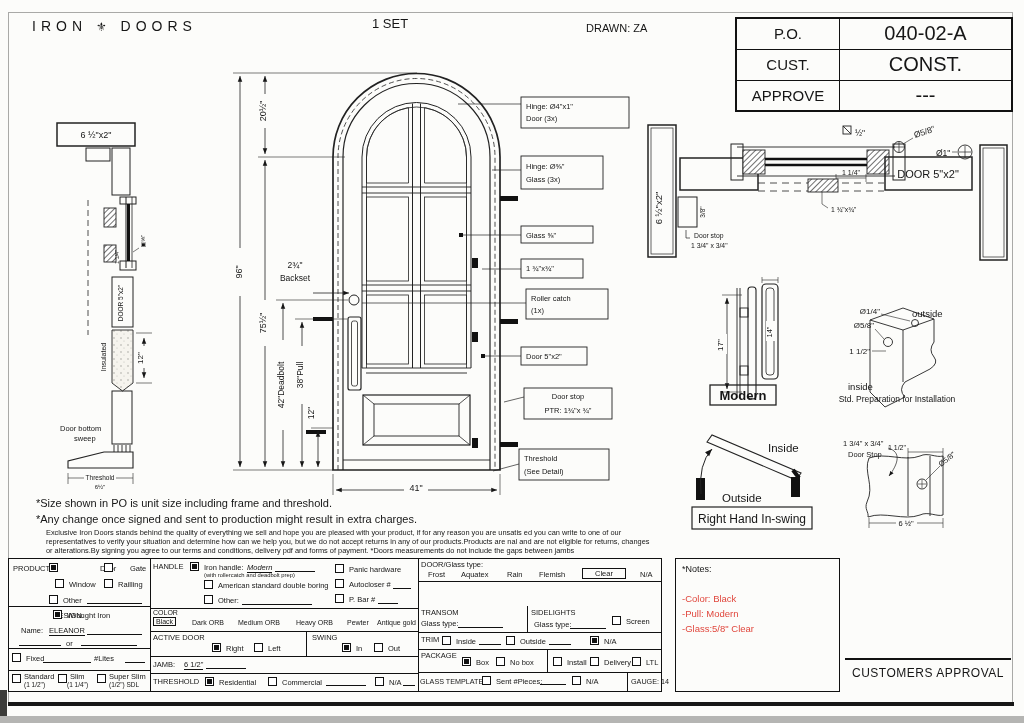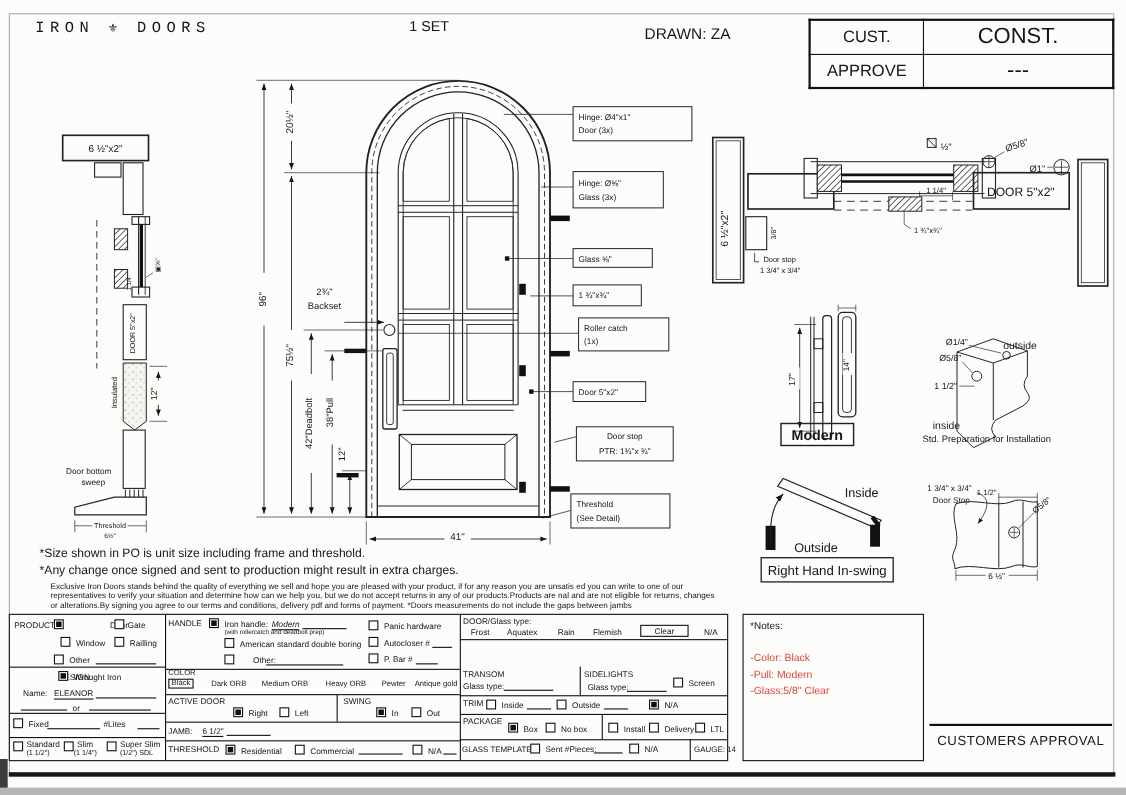--- a/index.html
+++ b/index.html
@@ -6,24 +6,24 @@
   .page{position:relative;width:1024px;height:723px;background:#fcfcfa;overflow:hidden;
         font-family:"Liberation Sans","DejaVu Sans",sans-serif;color:#161616;}
   .sheet-border{position:absolute;left:8px;top:12px;width:1003px;height:692px;
         border:1.5px solid #a9a9a7;}
   .abs{position:absolute;}
   svg{position:absolute;left:0;top:0;}
   svg text{stroke:none;fill:#161616;font-family:"Liberation Sans","DejaVu Sans",sans-serif;}
   
   .logo-script{font-family:"DejaVu Serif","Liberation Serif",serif;font-style:italic;
         font-size:46px;letter-spacing:2px;line-height:1;}
-  .logo-sub{font-family:Liberation Mono, monospace;font-size:14px;
+  .logo-sub{font-family:Liberation Sans, sans-serif;font-size:14px;
         letter-spacing:5px;margin-top:2px;text-align:center;}
   .set-label{font-size:13px;}
-  .drawn-label{font-size:14px;}
+  .drawn-label{font-size:11px;}
   
   .po-table{border:2px solid #111;border-collapse:collapse;}
   .po-table td{border:1.6px solid #111;text-align:center;vertical-align:middle;}
   .po-l{width:100px;font-size:15px;}
   .po-v{width:169px;font-size:20px;}
   .po-table tr{height:31px;}
   
   .para1{font-size:11px;}
   .fine{font-size:7.4px;line-height:1.22;}
   
@@ -326,20 +326,24 @@
       <span>IRON</span>
       <span style="font-size:12px;">⚜</span>
       <span>DOORS</span>
     </div>
   </div>
   <div class="abs set-label" style="left:372px;top:16px;">1 SET</div>
   <div class="abs drawn-label" style="left:586px;top:22px;">DRAWN: ZA</div>
 
   <table class="po-table abs" style="left:735px;top:17px;">
     <tbody>
+        <tr>
+      <td class="po-l">P.O.</td>
+      <td class="po-v">040-02-A</td>
+    </tr>
     <tr>
       <td class="po-l">CUST.</td>
       <td class="po-v">CONST.</td>
     </tr>
     <tr>
       <td class="po-l">APPROVE</td>
       <td class="po-v">---</td>
     </tr>
   </tbody>
     </table>
@@ -353,21 +357,21 @@
   </div>
 
   <div class="form">
 
     <div class="fcol br" style="left:0;width:141px;">
       <div class="frow bb" style="top:0;height:47px;">
         <span class="lb" style="left:4px;top:5px;">PRODUCT:</span>
         <span class="cb on" style="left:40px;top:4px;"></span>
         <span class="lb" style="left:70px;top:5px;margin-left:21px;">Door</span>
         <span class="cb" style="left:95px;top:4px;"></span>
-        <span class="lb" style="left:107px;top:5px;">Gate</span>
+        <span class="lb" style="left:121px;top:5px;">Gate</span>
         <span class="cb" style="left:46px;top:20px;"></span>
         <span class="lb" style="left:60px;top:21px;">Window</span>
         <span class="cb" style="left:95px;top:20px;"></span>
         <span class="lb" style="left:109px;top:21px;">Railling</span>
         <span class="cb" style="left:40px;top:36px;"></span>
         <span class="lb" style="left:54px;top:37px;">Other</span>
         <span class="wline" style="left:78px;top:44px;width:55px;"></span>
       </div>
       <div class="frow bb" style="top:47px;height:42px;">
         <span class="lb" style="left:4px;top:5px;margin-left:40px;">DESIGN:</span>
@@ -404,21 +408,21 @@
       <div class="frow bb" style="top:0;height:49px;">
         <span class="lb" style="left:3px;top:3px;">HANDLE</span>
         <span class="cb on" style="left:40px;top:3px;"></span>
         <span class="lb" style="left:54px;top:4px;">Iron handle:</span>
         <span class="lb ul" style="left:97px;top:4px;font-style:italic;">Modern</span>
         <span class="wline" style="left:125px;top:12px;width:40px;"></span>
         <span class="lb sub" style="left:54px;top:13px;">(with rollercatch and deadbolt prep)</span>
         <span class="cb" style="left:54px;top:21px;"></span>
         <span class="lb" style="left:68px;top:22px;">American standard double boring</span>
         <span class="cb" style="left:54px;top:36px;"></span>
-        <span class="lb" style="left:68px;top:37px;margin-left:12px;">Other:</span>
+        <span class="lb" style="left:68px;top:37px;">Other:</span>
         <span class="wline" style="left:92px;top:45px;width:70px;"></span>
         <span class="cb" style="left:185px;top:5px;"></span>
         <span class="lb" style="left:199px;top:6px;">Panic hardware</span>
         <span class="cb" style="left:185px;top:20px;"></span>
         <span class="lb" style="left:199px;top:21px;">Autocloser #</span>
         <span class="wline" style="left:243px;top:29px;width:18px;"></span>
         <span class="cb" style="left:185px;top:35px;"></span>
         <span class="lb" style="left:199px;top:36px;">P. Bar #</span>
         <span class="wline" style="left:228px;top:44px;width:20px;"></span>
       </div>

